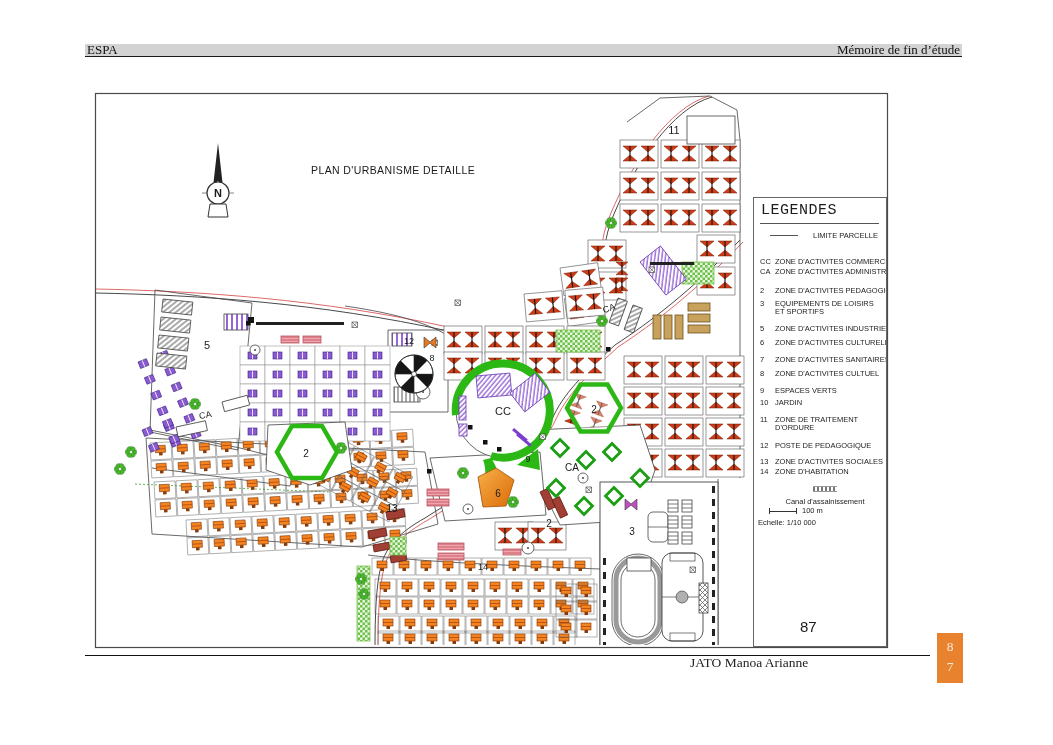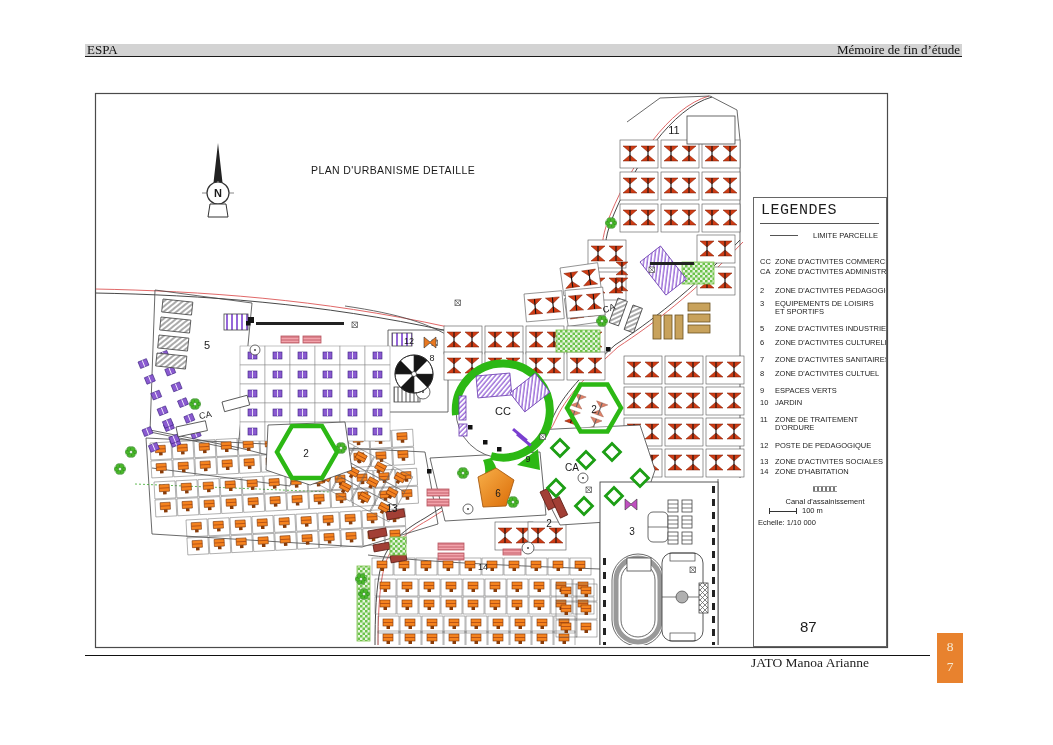--- a/index.html
+++ b/index.html
@@ -11,21 +11,21 @@
   .lg-sep{border-top:1.2px solid #555;margin:1px 7px 0 6px;}
   .lg-limite{display:flex;align-items:center;gap:15px;margin:7px 0 0 16px;font-size:7.5px;white-space:nowrap;}
   .lg-line{display:inline-block;width:28px;border-top:1.2px solid #555;}
   .lg-row{display:flex;gap:2px;margin-left:4px;font-size:7.5px;line-height:8.5px;white-space:nowrap;}
   .lg-key{min-width:13px;flex:none;text-align:left;padding-left:2px;}
   .sym-row{margin-left:10px;display:flex;align-items:center;gap:5px;font-size:7.5px;}
   .canal-sym{display:inline-block;width:24px;height:4px;background:repeating-linear-gradient(90deg,#777 0 2px,transparent 2px 4px);border-top:1px solid #999;border-bottom:1px solid #999;}
   .scale-sym{display:inline-block;width:26px;height:6px;border-left:1px solid #333;border-right:1px solid #333;background-image:linear-gradient(#333,#333);background-size:100% 1px;background-position:0 3px;background-repeat:no-repeat;margin-left:5px;}
   .lg-pagenum{position:absolute;left:46px;top:404px;font-size:15px;font-family:"Liberation Sans",sans-serif;margin-top:16px;}
   .footer-line{position:absolute;left:85px;top:655px;width:845px;border-top:1.4px solid #111;}
-  .footer-author{position:absolute;left:690px;top:655px;width:240px;text-align:center;font-size:13.5px;color:#222;}
+  .footer-author{position:absolute;left:690px;top:655px;width:240px;text-align:left;font-size:13.5px;color:#222;}
   .page-box{position:absolute;left:937px;top:633px;width:26px;height:50px;background:#e8822e;color:#f6ead3;font-size:13.5px;line-height:20px;text-align:center;padding-top:4px;box-sizing:border-box;}
 </style>
 </head>
 <body>
 
 <div class="header-bar">
   <span>ESPA</span>
   <span>Mémoire de fin d’étude</span>
 </div>
 

